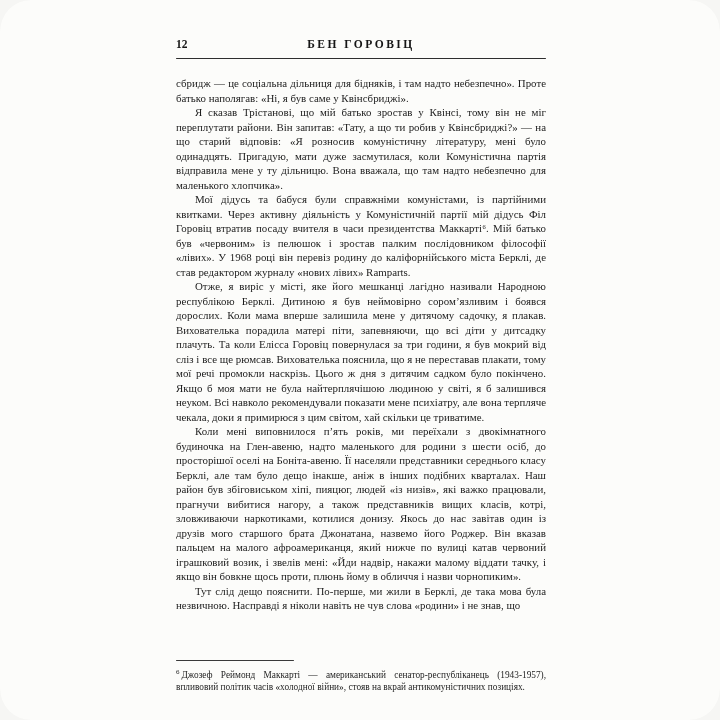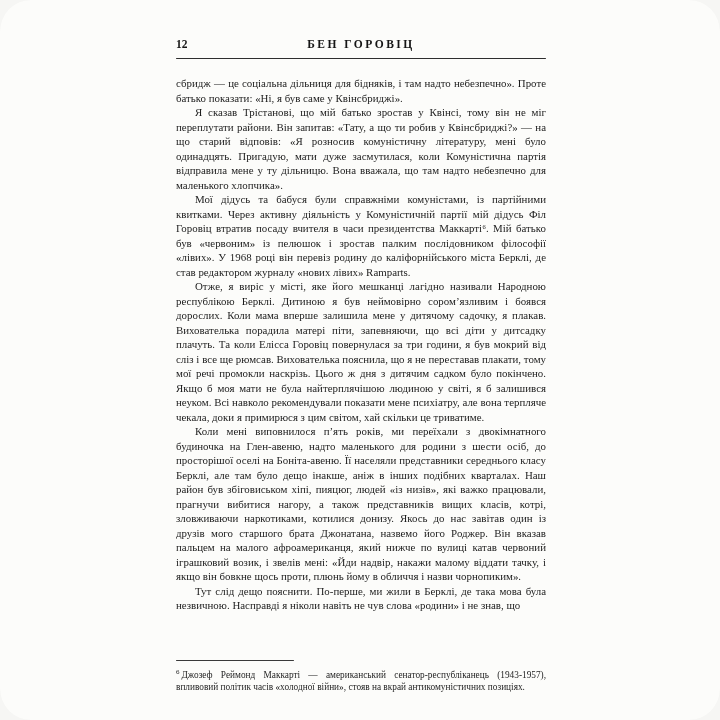--- a/index.html
+++ b/index.html
@@ -85,21 +85,21 @@
   <div class="content">
 
     <header class="page-header">
       <span class="page-number">12</span>
       <span class="running-title">БЕН ГОРОВІЦ</span>
     </header>
 
     <div class="header-rule"></div>
 
     <main class="page-body">
-      <p class="no-indent">сбридж — це соціальна дільниця для бідняків, і там надто небезпечно». Проте батько показати: «Ні, я був саме у Квінсбриджі».</p>
+      <p class="no-indent">сбридж — це соціальна дільниця для бідняків, і там надто небезпечно». Проте батько наполягав: «Ні, я був саме у Квінсбриджі».</p>
       <p>Я сказав Трістанові, що мій батько зростав у Квінсі, тому він не міг переплутати райони. Він запитав: «Тату, а що ти робив у Квінсбриджі?» — на що старий відповів: «Я розносив комуністичну літературу, мені було одинадцять. Пригадую, мати дуже засмутилася, коли Комуністична партія відправила мене у ту дільницю. Вона вважала, що там надто небезпечно для маленького хлопчика».</p>
       <p>Мої дідусь та бабуся були справжніми комуністами, із партійними квитками. Через активну діяльність у Комуністичній партії мій дідусь Філ Горовіц втратив посаду вчителя в часи президентства Маккарті⁶. Мій батько був «червоним» із пелюшок і зростав палким послідовником філософії «лівих». У 1968 році він перевіз родину до каліфорнійського міста Берклі, де став редактором журналу «нових лівих» Ramparts.</p>
       <p>Отже, я виріс у місті, яке його мешканці лагідно називали Народною республікою Берклі. Дитиною я був неймовірно сором’язливим і боявся дорослих. Коли мама вперше залишила мене у дитячому садочку, я плакав. Вихователька порадила матері піти, запевняючи, що всі діти у дитсадку плачуть. Та коли Елісса Горовіц повернулася за три години, я був мокрий від сліз і все ще рюмсав. Вихователька пояснила, що я не переставав плакати, тому мої речі промокли наскрізь. Цього ж дня з дитячим садком було покінчено. Якщо б моя мати не була найтерплячішою людиною у світі, я б залишився неуком. Всі навколо рекомендували показати мене психіатру, але вона терпляче чекала, доки я примирюся з цим світом, хай скільки це триватиме.</p>
       <p>Коли мені виповнилося п’ять років, ми переїхали з двокімнатного будиночка на Глен-авеню, надто маленького для родини з шести осіб, до просторішої оселі на Боніта-авеню. Її населяли представники середнього класу Берклі, але там було дещо інакше, аніж в інших подібних кварталах. Наш район був збіговиськом хіпі, пияцюг, людей «із низів», які важко працювали, прагнучи вибитися нагору, а також представників вищих класів, котрі, зловживаючи наркотиками, котилися донизу. Якось до нас завітав один із друзів мого старшого брата Джонатана, назвемо його Роджер. Він вказав пальцем на малого афроамериканця, який нижче по вулиці катав червоний іграшковий возик, і звелів мені: «Йди надвір, накажи малому віддати тачку, і якщо він бовкне щось проти, плюнь йому в обличчя і назви чорнопиким».</p>
       <p>Тут слід дещо пояснити. По-перше, ми жили в Берклі, де така мова була незвичною. Насправді я ніколи навіть не чув слова «родини» і не знав, що</p>
     </main>
 
   </div>
 
   <footer class="footnote-section">

